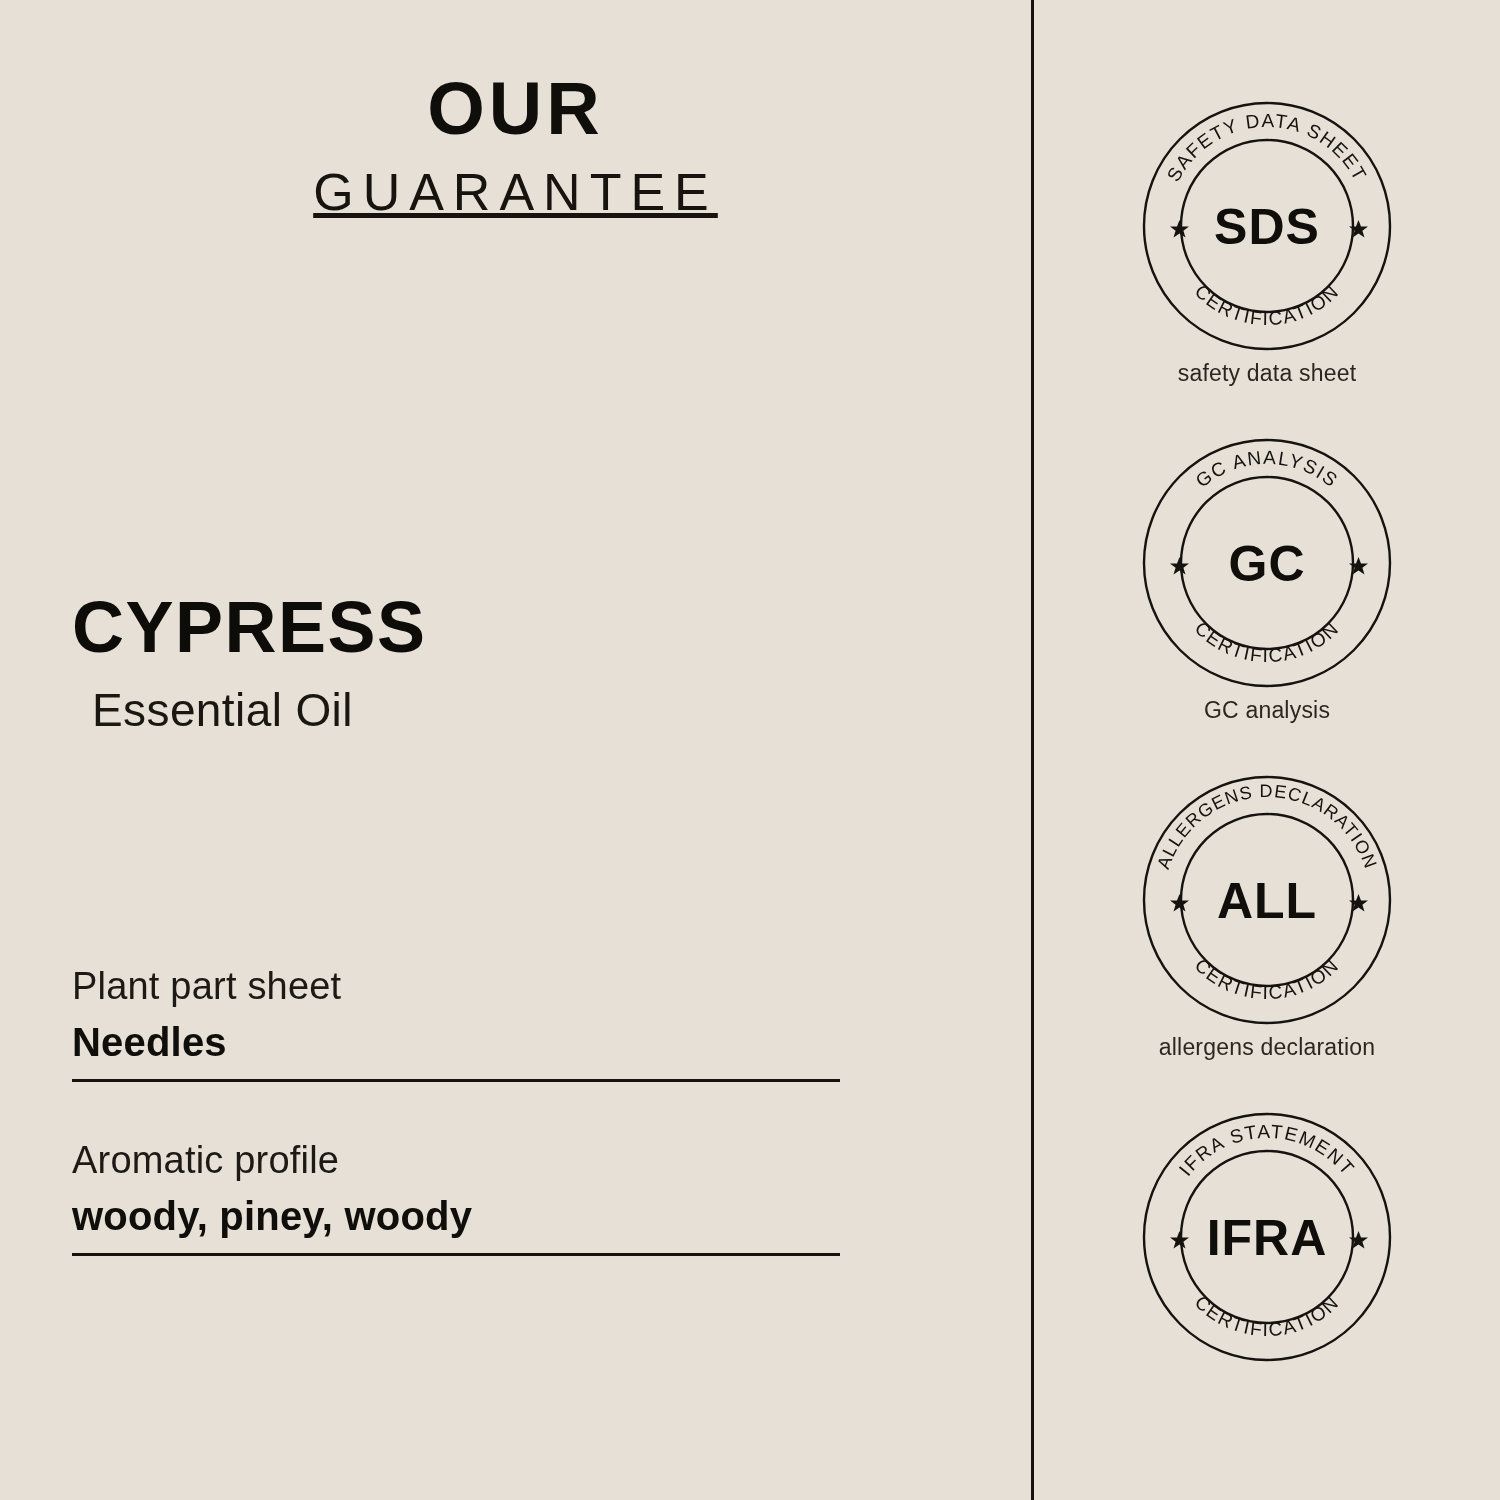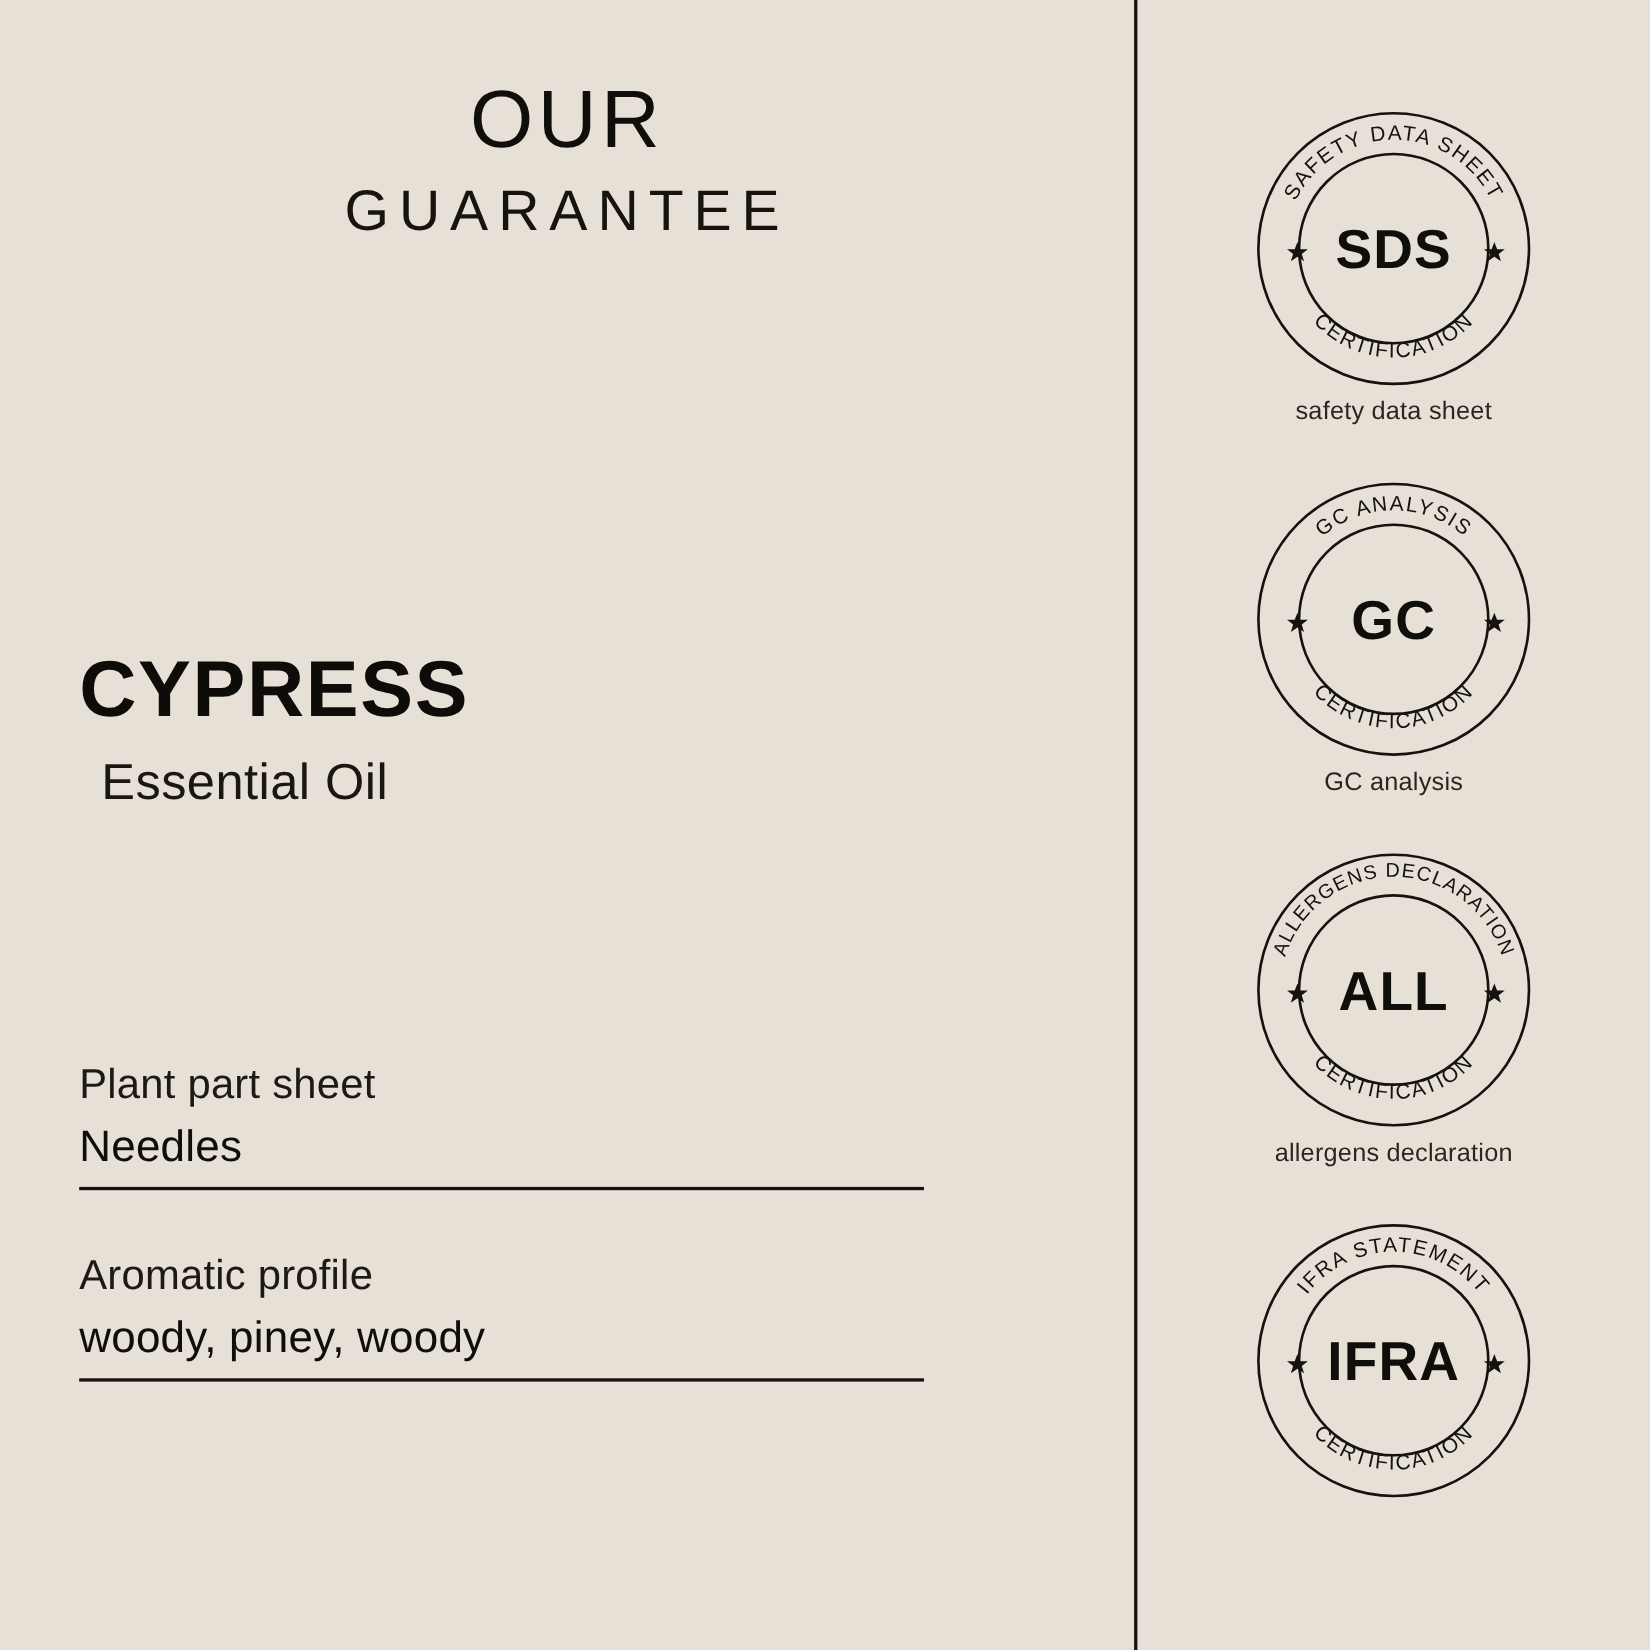--- a/index.html
+++ b/index.html
@@ -40,32 +40,33 @@
 
   .header-block {
     position: absolute;
     left: 0;
     top: 72px;
     width: 1031px;
     text-align: center;
   }
   .header-our {
     font-size: 74px;
-    font-weight: 400;
+    font-weight: 700;
     letter-spacing: 4px;
     line-height: 1.0;
     color: #100e0b;
   }
   .header-guarantee {
     margin-top: 20px;
     font-size: 52px;
     font-weight: 300;
     letter-spacing: 9px;
     line-height: 1.0;
     color: #17140f;
+    text-decoration: underline;
   }
 
   .product-block {
     position: absolute;
     left: 72px;
     top: 565px;
     width: 880px;
   }
   .purity-line {
     font-size: 45px;
@@ -103,21 +104,21 @@
   .spec-label {
     font-size: 38px;
     font-weight: 300;
     letter-spacing: 0.2px;
     line-height: 1.15;
     color: #1d1a15;
   }
   .spec-value {
     margin-top: 10px;
     font-size: 40px;
-    font-weight: 400;
+    font-weight: 700;
     letter-spacing: 0.2px;
     line-height: 1.15;
     color: #100e0b;
   }
   .spec-rule {
     margin-top: 14px;
     width: 768px;
     height: 3px;
     background: #15120f;
   }

